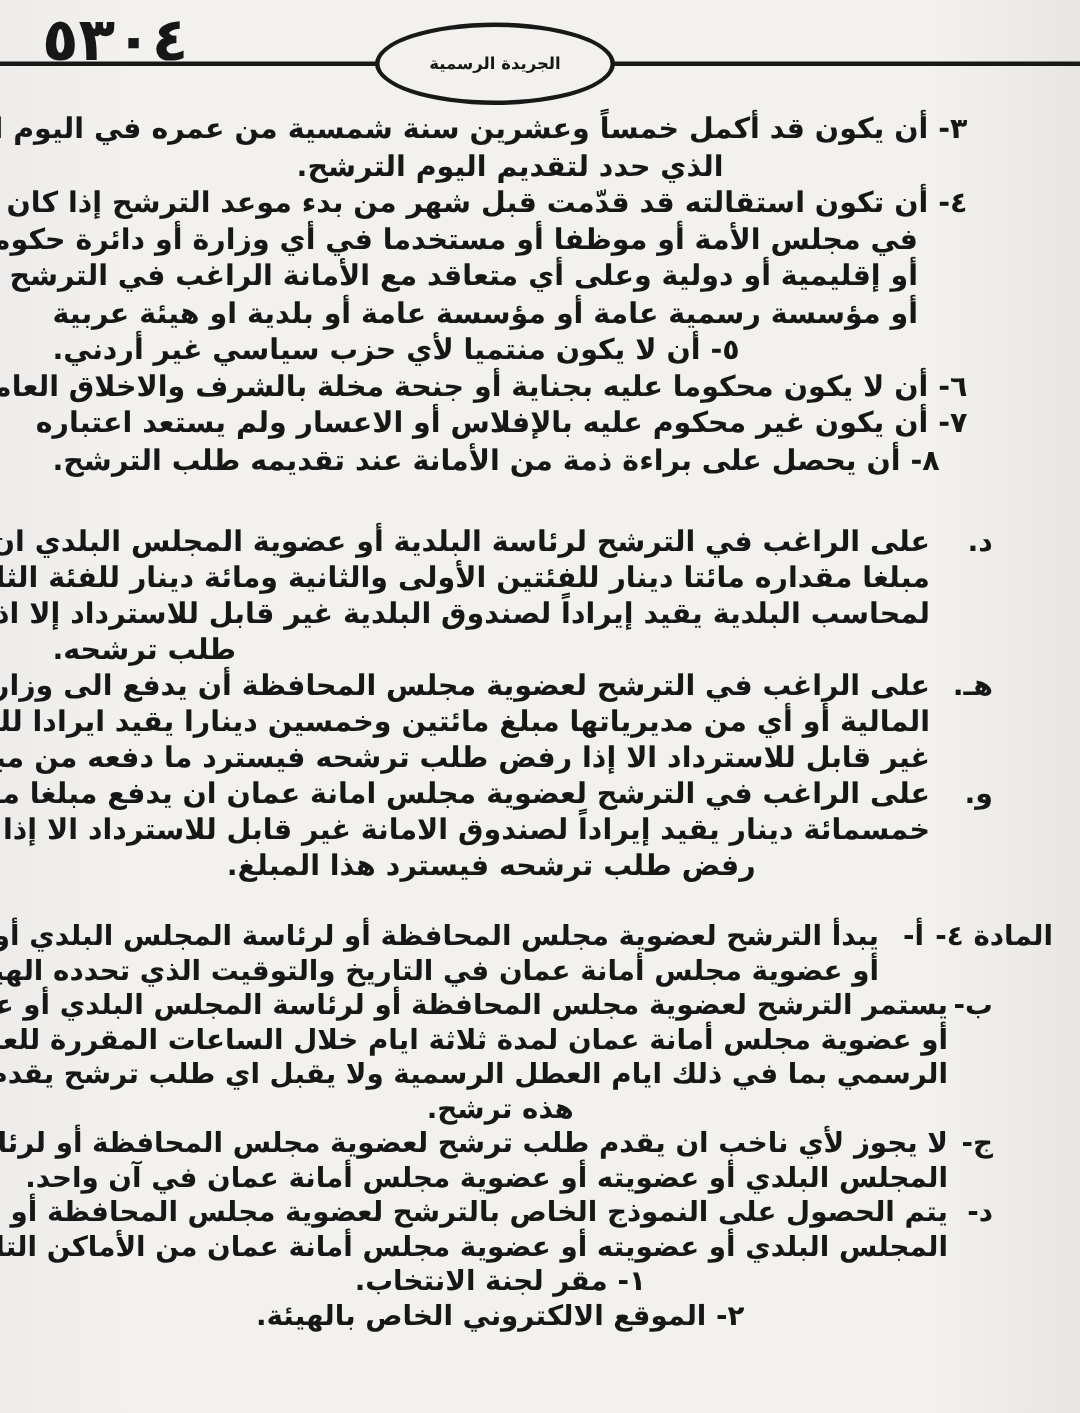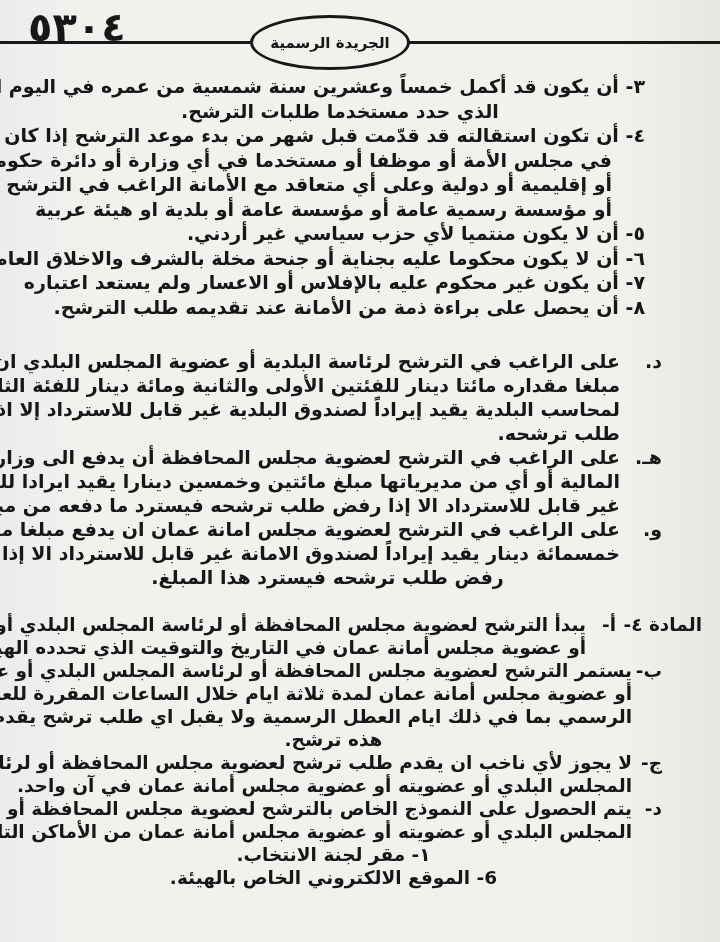--- a/index.html
+++ b/index.html
@@ -26,30 +26,30 @@
   }
   .badge {
     position:absolute; top:15px; left:250px;
     width:160px; height:55px;
     box-sizing:border-box;
     border:3px solid #181818; border-radius:50%;
     background:#f2f1ee;
     display:flex; align-items:center; justify-content:center;
     z-index:2;
   }
-  .badge span { font-size:15px; direction:rtl; }
+  .badge span { font-size:11px; direction:rtl; }
   
   .doc {
     position:absolute; top:74px; left:0; right:0;
     direction:rtl;
   }
   .ln { white-space:nowrap; }
   .j  { text-align:justify; text-align-last:justify; }
   .c  { text-align:center; }
-  .r  { text-align:right; }
+  .r  { text-align:left; }
   .ind { padding-right:33px; }
 
   .sec-conditions { padding:0 75px 0 35px; font-size:19px; line-height:24.5px; }
   .sec-clauses    { margin-top:30px; padding:0 58px 0 35px; font-size:19px; line-height:24px; }
   .sec-article    { margin-top:24px; padding:0 18px 0 35px; font-size:18.5px; line-height:23px; }
 
   .clause { display:flex; }
   .clabel { flex:none; width:42px; }
   .ctext  { flex:1; min-width:0; }
 
@@ -69,21 +69,21 @@
   <div class="badge">
     <span>الجريدة الرسمية</span>
   </div>
 
   <div class="doc">
 
     <div class="sec-conditions">
 
       <div>
         <div class="ln j"><span>٣-</span> <span>أن يكون قد أكمل خمساً وعشرين سنة شمسية من عمره في اليوم الاول</span></div>
-        <div class="ln c">الذي حدد مستخدما طلبات الترشح.</div>
+        <div class="ln c">الذي حدد لتقديم اليوم الترشح.</div>
       </div>
 
       <div>
         <div class="ln j"><span>٤-</span> <span>أن تكون استقالته قد قدّمت قبل شهر من بدء موعد الترشح إذا كان عضوا</span></div>
         <div class="ln j ind">في مجلس الأمة أو موظفا أو مستخدما في أي وزارة أو دائرة حكومية</div>
         <div class="ln j ind">أو إقليمية أو دولية وعلى أي متعاقد مع الأمانة الراغب في الترشح</div>
         <div class="ln j ind">أو مؤسسة رسمية عامة أو مؤسسة عامة أو بلدية او هيئة عربية</div>
       </div>
 
       <div>
@@ -164,20 +164,20 @@
           <div class="ln c">المجلس البلدي أو عضويته أو عضوية مجلس أمانة عمان في آن واحد.</div>
         </div>
       </div>
 
       <div class="arow sub-row">
         <div class="slabel">د-</div>
         <div class="atext">
           <div class="ln j">يتم الحصول على النموذج الخاص بالترشح لعضوية مجلس المحافظة أو لرئاسة</div>
           <div class="ln j">المجلس البلدي أو عضويته أو عضوية مجلس أمانة عمان من الأماكن التالية: -</div>
           <div class="ln c">١- مقر لجنة الانتخاب.</div>
-          <div class="ln c">6- الموقع الالكتروني الخاص بالهيئة.</div>
+          <div class="ln c">٢- الموقع الالكتروني الخاص بالهيئة.</div>
         </div>
       </div>
 
     </div>
 
   </div>
 </div>
 
 </body></html>

